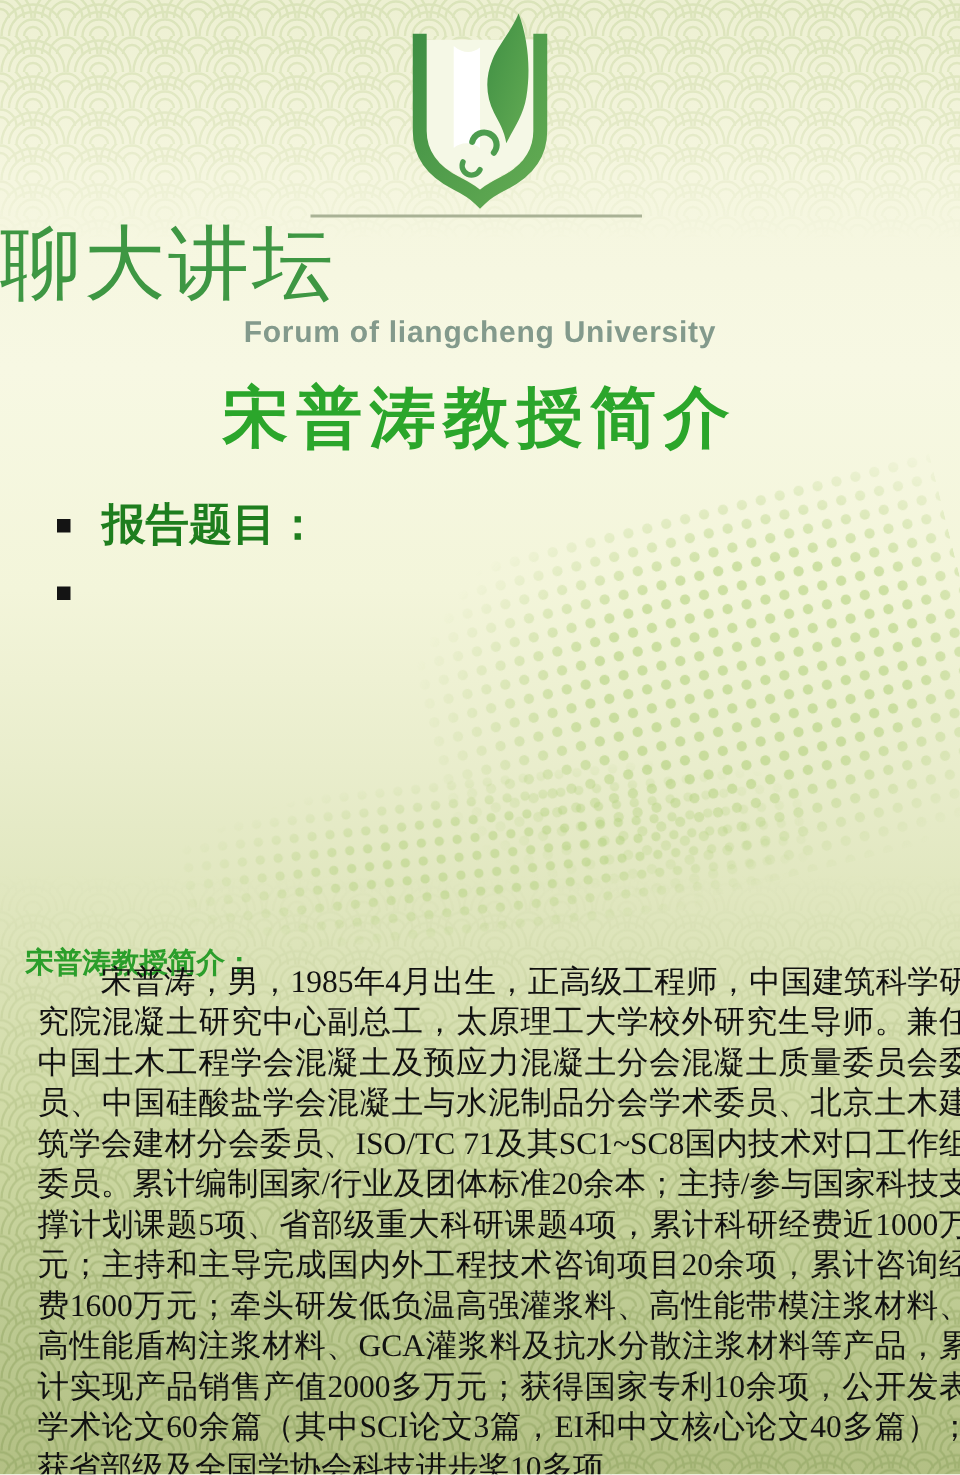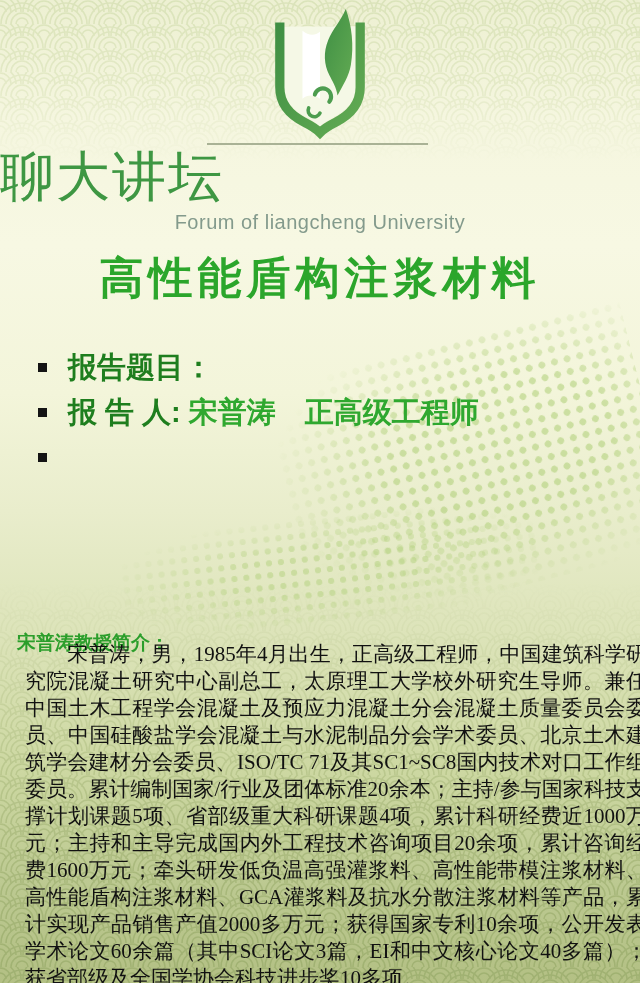--- a/index.html
+++ b/index.html
@@ -26,25 +26,25 @@
   .dots-b{left:120px;top:515px;width:420px;height:110px;transform:rotate(-6deg);
     background-image:radial-gradient(rgba(173,206,117,.45) 2.8px,rgba(0,0,0,0) 3.4px);
     background-size:12px 12px;
     -webkit-mask-image:radial-gradient(ellipse at 50% 50%,#000 30%,rgba(0,0,0,0) 78%);
     mask-image:radial-gradient(ellipse at 50% 50%,#000 30%,rgba(0,0,0,0) 78%);}
   .logo{position:absolute;left:242px;top:8px;}
   .divider{position:absolute;top:143px;left:207px;width:221px;height:2px;background:#a9b295;}
   .brand-title{position:absolute;top:146px;left:0;width:640px;margin:0;text-align:left;
     font-size:54px;line-height:60px;font-weight:400;letter-spacing:2px;color:#3e9743;}
   .brand-sub{position:absolute;top:210px;left:0;width:640px;margin:0;text-align:center;
-    font-size:20px;line-height:24px;font-weight:400;letter-spacing:.5px;color:#839a8c;}
+    font-size:20px;line-height:24px;font-weight:700;letter-spacing:.5px;color:#839a8c;}
   .main-title{position:absolute;top:252px;left:0;width:640px;margin:0;text-align:center;
     font-family:"Liberation Serif",serif;font-size:44px;line-height:54px;font-weight:700;
     letter-spacing:5px;color:#2ba62b;}
-  .items{position:absolute;top:328px;left:0;right:0;margin-top:17px;}
+  .items{position:absolute;top:328px;left:0;right:0;}
   .item{display:flex;align-items:flex-start;padding:0 16px 0 38px;
     font-size:29px;line-height:45px;font-weight:700;}
   .bullet{flex:none;width:9px;height:9px;background:#141414;margin:18px 21px 0 0;}
   .item .label{flex:none;white-space:pre;color:#1e7e1e;}
   .item .value{color:#2fa82f;}
   .item:first-child .value{max-width:413px;}
   .bio-heading{position:absolute;top:631px;left:17px;margin:0;
     font-size:19px;line-height:24px;font-weight:700;color:#2b9e2b;}
   .bio-text{position:absolute;top:625px;left:9px;width:622px;margin:16px;
     font-family:"Liberation Serif",serif;font-size:21px;line-height:27px;
@@ -121,31 +121,26 @@
       <path d="M64 97 A6 6 0 1 0 75 102" fill="none" stroke="#4d9d4f" stroke-width="3.5" stroke-linecap="round"></path>
       <path d="M36 14 L36 77 C36 95 48 105 60 111 C66 114 71 117 75 121 C79 117 84 114 90 111 C102 105 114 95 114 77 L114 14" fill="none" stroke="url(#lg)" stroke-width="9"></path>
     </svg>
   </div>
 
   <div class="divider"></div>
 
   <h1 class="brand-title">聊大讲坛</h1>
   <p class="brand-sub">Forum of liangcheng University</p>
 
-  <h2 class="main-title">高性能盾构注浆材料</h2>
+  <h2 class="main-title">宋普涛教授简介</h2>
 
   <div class="items">
     <div class="item">
       <span class="bullet"></span>
       <span class="label">报告题目：</span>
-    </div>
-    <div class="item">
-      <span class="bullet"></span>
-      <span class="label">报 告 人: </span>
-      <span class="value">宋普涛　正高级工程师</span>
     </div>
     <div class="item">
       <span class="bullet"></span>
     </div>
   </div>
 
   <h3 class="bio-heading">宋普涛教授简介：</h3>
   <p class="bio-text">　　宋普涛，男，1985年4月出生，正高级工程师，中国建筑科学研究院混凝土研究中心副总工，太原理工大学校外研究生导师。兼任中国土木工程学会混凝土及预应力混凝土分会混凝土质量委员会委员、中国硅酸盐学会混凝土与水泥制品分会学术委员、北京土木建筑学会建材分会委员、ISO/TC 71及其SC1~SC8国内技术对口工作组委员。累计编制国家/行业及团体标准20余本；主持/参与国家科技支撑计划课题5项、省部级重大科研课题4项，累计科研经费近1000万元；主持和主导完成国内外工程技术咨询项目20余项，累计咨询经费1600万元；牵头研发低负温高强灌浆料、高性能带模注浆材料、高性能盾构注浆材料、GCA灌浆料及抗水分散注浆材料等产品，累计实现产品销售产值2000多万元；获得国家专利10余项，公开发表学术论文60余篇（其中SCI论文3篇，EI和中文核心论文40多篇）；获省部级及全国学协会科技进步奖10多项。</p>
 
 </div>

